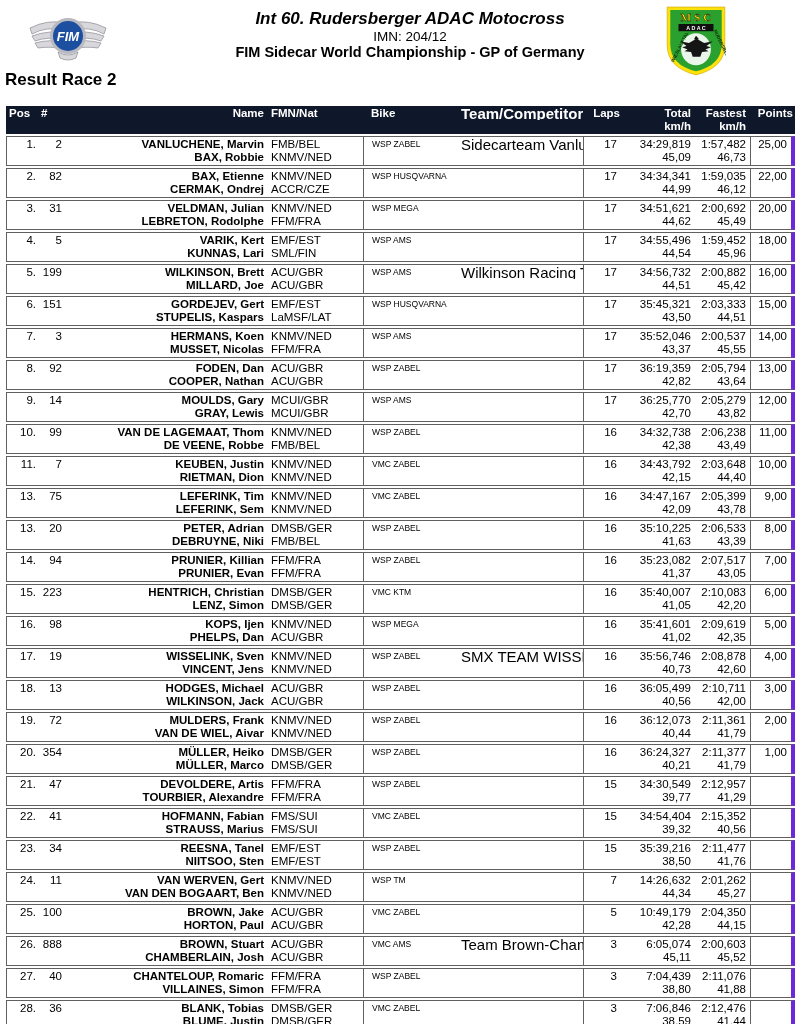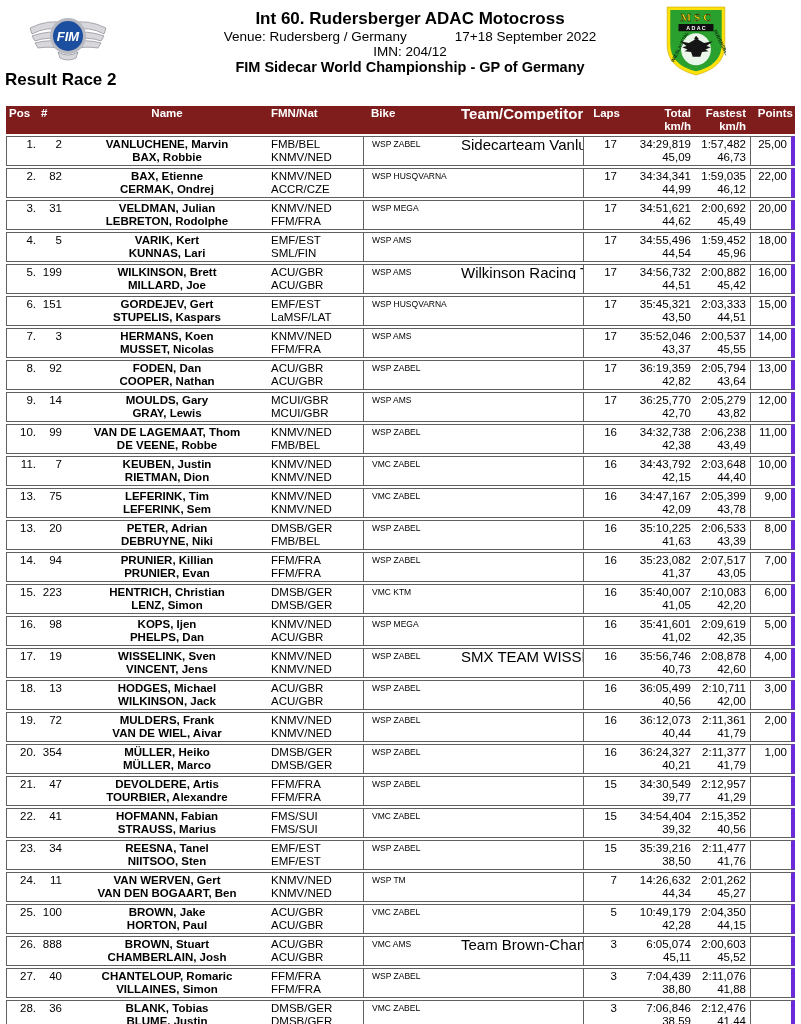--- a/index.html
+++ b/index.html
@@ -15,39 +15,39 @@
     height: 1024px;
     background: #fff;
     overflow: hidden;
   }
   
   .fim-logo { position: absolute; left: 28px; top: 6px; width: 80px; height: 62px; }
   .msc-logo { position: absolute; left: 666px; top: 6px; width: 60px; height: 70px; text-decoration: underline; }
   .head-center {
     position: absolute; left: 110px; top: 9px; width: 600px; text-align: center;
   }
-  .head-title   { font-size: 17px; font-weight: bold; line-height: 20px; }
+  .head-title   { font-size: 17px; font-weight: bold; line-height: 20px; font-style: italic; }
   .head-venue   { font-size: 13.5px; line-height: 15px; }
   .head-venue .date { margin-left: 48px; }
   .head-imn     { font-size: 13.5px; line-height: 15px; }
   .head-champ   { font-size: 14.5px; font-weight: bold; line-height: 16px; }
   .result-title { position: absolute; left: 5px; top: 70px; font-size: 17px; font-weight: bold; }
   .result-stats { position: absolute; left: 5px; top: 87px; font-size: 13px; }
 
   
   .table-wrap { position: absolute; left: 6px; top: 104px; width: 789px; }
   table.results {
     border-collapse: separate;
     border-spacing: 0 2px;
     table-layout: fixed;
     width: 789px;
     font-size: 11.5px;
   }
   thead th {
-    background: #7f1d1d;
+    background: #0f172a;
     color: #fff;
     font-weight: bold;
     vertical-align: top;
     padding: 1px 0;
   }
   tbody td {
     vertical-align: top;
     padding: 1px 0;
     border-top: 1px solid #606060;
     border-bottom: 1px solid #606060;
@@ -55,21 +55,21 @@
   }
   tbody td:first-child { border-left: 1px solid #606060; }
   tbody td:last-child  { border-right: 4px solid #6d28d9; }
   tbody td.c-bike, tbody td.c-laps, tbody td.c-points { border-left: 1px solid #606060; }
   tr.last-row td { border-bottom: 2px solid #1a1a1a; }
 
   .l1, .l2 { line-height: 13px; min-height: 13px; white-space: nowrap; overflow: hidden; }
 
   .c-pos     { text-align: right; padding-right: 4px; width: 34px; }
   .c-num     { text-align: right; padding-right: 4px; width: 26px; }
-  .c-name    { text-align: center;  padding-left: 4px;  width: 198px; }
+  .c-name    { text-align: right;  padding-left: 4px;  width: 198px; }
   .c-fmn     { text-align: left;  padding-left: 7px;  width: 99px; }
   .c-bike    { text-align: left;  padding-left: 8px;  width: 92px; }
   .c-team    { text-align: left;  padding-left: 6px;  width: 128px; font-size: 15px; }
   .c-laps    { text-align: right; padding-right: 6px; width: 40px; }
   .c-total   { text-align: right; padding-right: 4px; width: 72px; }
   .c-fastest { text-align: right; padding-right: 4px; width: 55px; }
   .c-points  { text-align: right; padding-right: 4px; width: 45px; }
 
   th.c-pos { text-align: left; padding-left: 3px; }
   th.c-num { text-align: left; padding-left: 1px; }
@@ -95,23 +95,20 @@
         <path d="M73 37 Q59 33 43 36 L43 43 Q58 40 70 42 Z"></path>
         <path d="M30 46 Q40 52 50 46 L48 52 Q40 56 32 52 Z"></path>
       </g>
       <circle cx="40" cy="30" r="16.5" fill="#1c4f9f" stroke="#b9b9c2" stroke-width="3"></circle>
       <text x="40" y="35" text-anchor="middle" font-size="13" font-weight="bold" font-style="italic" fill="#ffffff" font-family="Liberation Sans, sans-serif">FIM</text>
     </svg>
   </div>
 
   <div class="head-center">
     <div class="head-title">Int 60. Rudersberger ADAC Motocross</div>
-    <div class="head-venue">
-      <span>Venue: Rudersberg / Germany</span><span class="date">17+18 September 2022</span>
-    </div>
     <div class="head-imn">IMN: 204/12</div>
     <div class="head-champ">FIM Sidecar World Championship - GP of Germany</div>
   </div>
 
   <div class="msc-logo">
     <svg width="60" height="70" viewBox="0 0 58 68">
       <path d="M1 1 H57 V38 Q57 60 29 67 Q1 60 1 38 Z" fill="#ffe10a" stroke="#caa800" stroke-width="0.6"></path>
       <path d="M4 4 H54 V37 Q54 57.5 29 63.5 Q4 57.5 4 37 Z" fill="#2aa12e"></path>
       <text x="29" y="15" text-anchor="middle" font-size="11" font-weight="bold" fill="#ffe10a" stroke="#111" stroke-width="0.35" font-family="Liberation Serif, serif">M S C</text>
       <rect x="12" y="17.5" width="34" height="7" fill="#101010"></rect>

